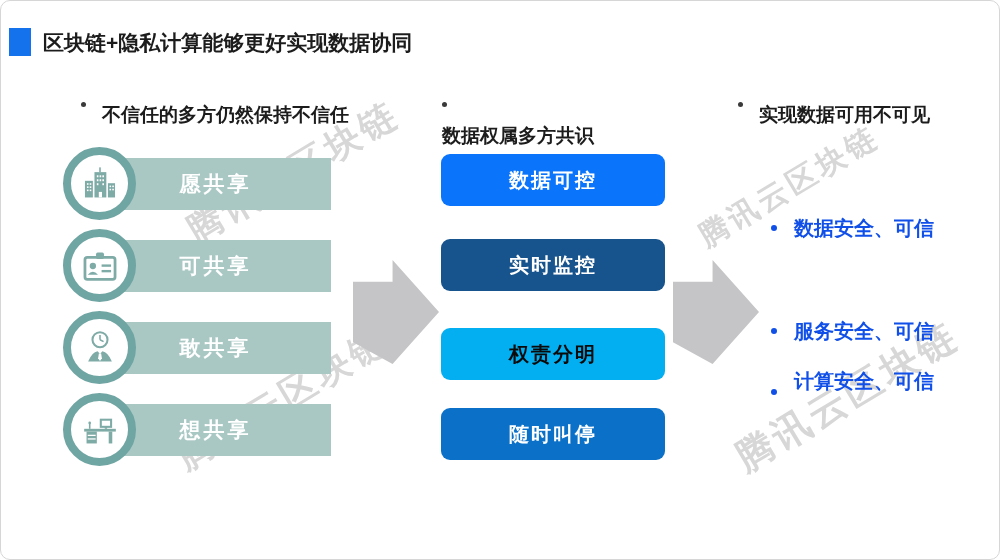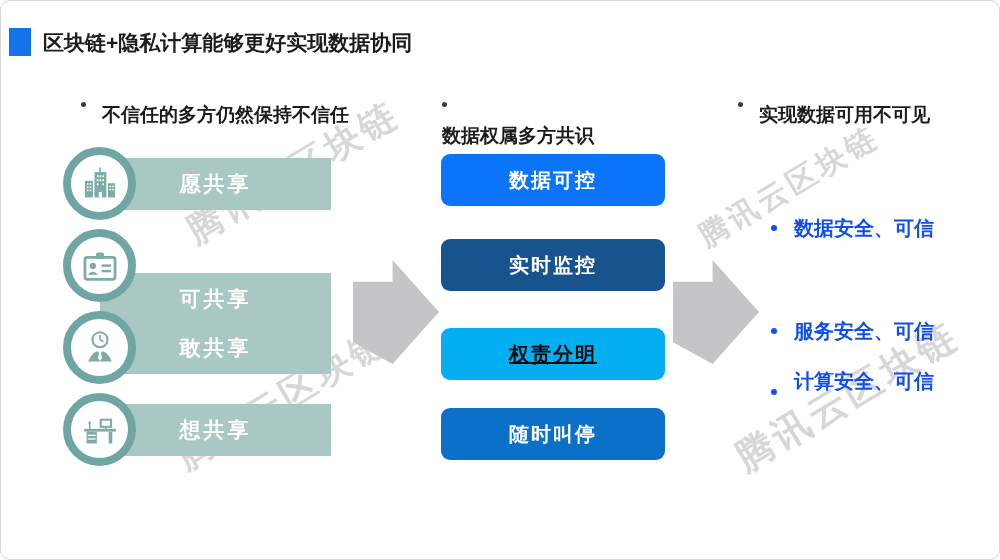--- a/index.html
+++ b/index.html
@@ -20,37 +20,37 @@
   .page-title{position:absolute;left:42px;top:28px;margin:0;font-size:21px;font-weight:bold;color:var(--ink);z-index:2;white-space:nowrap;}
   
   .hdr{position:absolute;top:101px;height:22px;display:flex;align-items:flex-start;gap:16px;z-index:2;
        font-size:19px;font-weight:bold;color:var(--ink);white-space:nowrap;}
   .hdr .dot{width:5px;height:5px;border-radius:50%;background:#3a3a3a;flex:0 0 auto;}
   .hdr-left{left:80px;} .hdr-mid{left:441px;flex-direction:column;} .hdr-right{left:737px;}
   
   .share-bar{position:absolute;left:99px;width:231px;height:52px;background:var(--bar);z-index:1;
              display:flex;align-items:center;justify-content:center;}
   .share-bar span{color:#fff;font-size:21px;font-weight:bold;letter-spacing:3px;}
-  .bar-0{top:157px;} .bar-1{top:239px;margin-top:33px;} .bar-2{top:321px;} .bar-3{top:403px;}
+  .bar-0{top:157px;} .bar-1{top:239px;} .bar-2{top:321px;} .bar-3{top:403px;}
   .share-circle{position:absolute;left:62px;width:73px;height:73px;box-sizing:border-box;
                 border:8px solid var(--ring);border-radius:50%;background:#fff;z-index:2;
                 display:flex;align-items:center;justify-content:center;}
   .cir-0{top:146px;} .cir-1{top:228px;} .cir-2{top:310px;} .cir-3{top:392px;}
   .share-circle svg{width:38px;height:38px;}
   .ic-fill{fill:var(--icon);}
   .ic-stroke{fill:none;stroke:var(--icon);}
   
   .flow-arrow{position:absolute;top:259px;width:86px;height:104px;background:var(--arrow);z-index:1;
               clip-path:polygon(0% 21%,46% 21%,46% 0%,100% 50%,46% 100%,0% 79%);}
   .arrow-1{left:352px;} .arrow-2{left:672px;}
   
   .benefit-block{position:absolute;left:440px;width:224px;height:52px;border-radius:9px;z-index:1;
                  display:flex;align-items:center;justify-content:center;}
   .benefit-block span{font-size:20px;font-weight:bold;letter-spacing:2px;}
-  .blk-0{top:153px;} .blk-1{top:238px;} .blk-2{top:327px;text-decoration:underline;} .blk-3{top:407px;}
+  .blk-0{top:153px;} .blk-1{top:238px;} .blk-2{top:327px;} .blk-3{top:407px;}
   
   .outcome{position:absolute;left:770px;height:26px;display:flex;align-items:center;gap:17px;z-index:2;
            font-size:20px;font-weight:bold;color:var(--blue);white-space:nowrap;}
   .outcome .dot{width:6px;height:6px;border-radius:50%;background:var(--blue);flex:0 0 auto;}
   .out-0{top:214px;} .out-1{top:268px;} .out-2{top:317px;} .out-3{top:368px;align-items:flex-end;}
 </style>
 </head>
 <body>
 
 <div id="page" style="--accent: #1472EC; --bar: #A9C8C4; --ring: #6FA5A2; --icon: #7FABA7; --arrow: #C5C5C7; --wm: #D7D7D7; --blue: #1150E8; --ink: #1C1C1C;">

